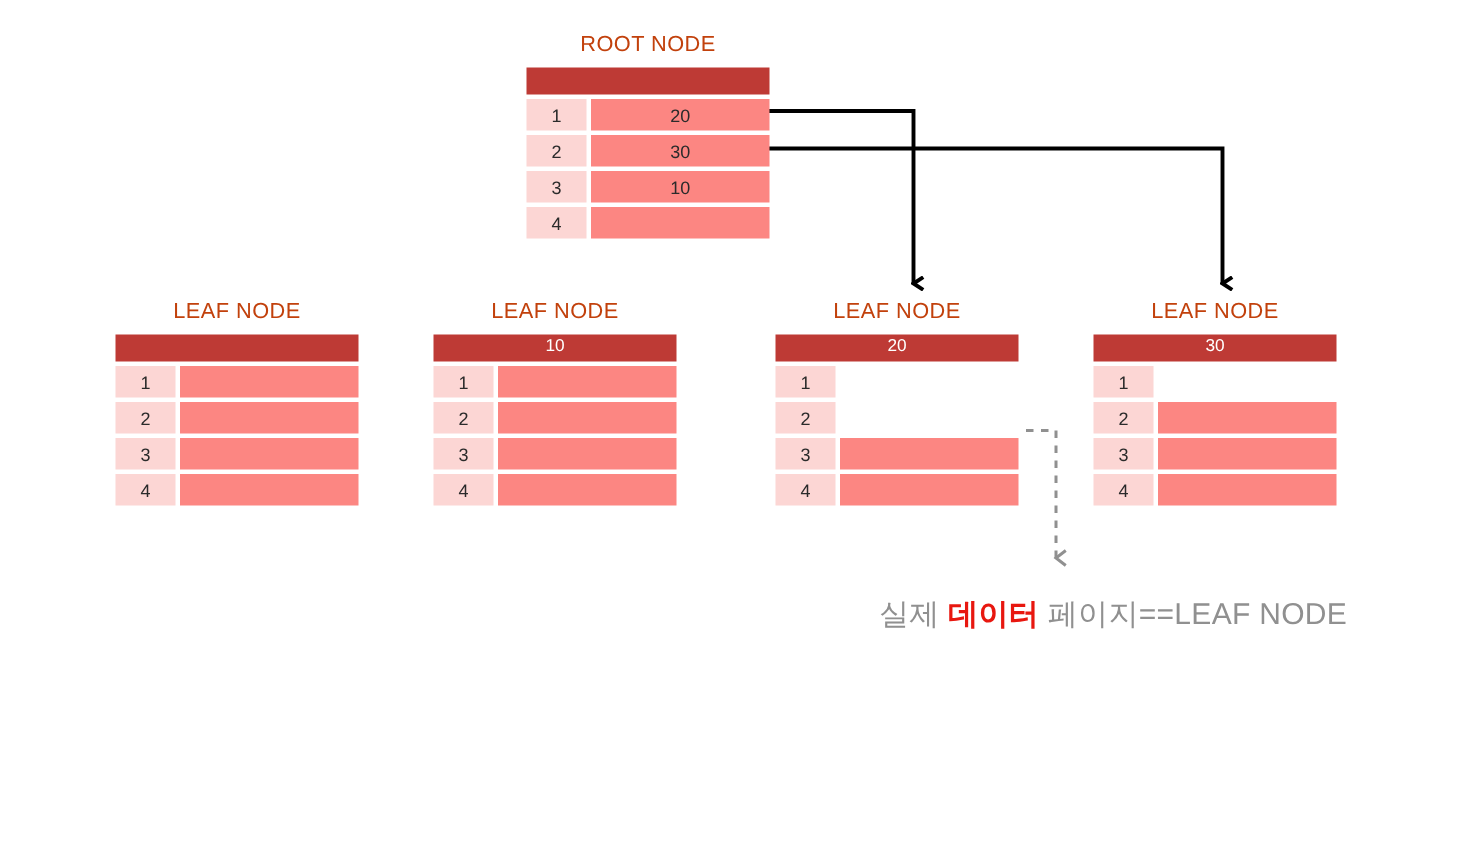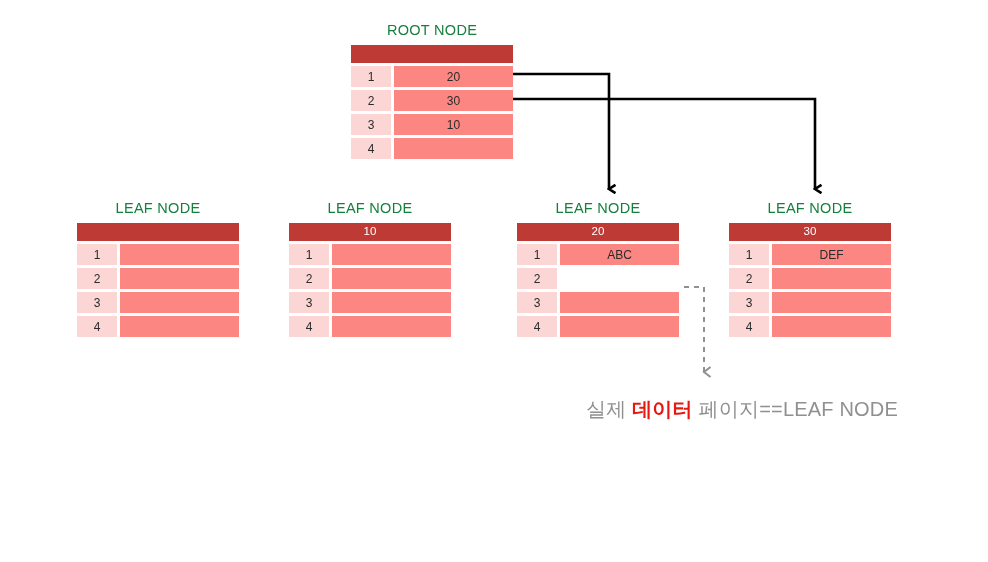--- a/index.html
+++ b/index.html
@@ -20,21 +20,21 @@
     width: 988px;
     height: 562px;
   }
   .node {
     position: absolute;
     width: 162px;
   }
   .node-title {
     text-align: center;
     font-size: 14.5px;
-    color: #15803d;
+    color: #c2410c;
     letter-spacing: 0.3px;
     margin-bottom: 7px;
     white-space: nowrap;
   }
   .node-header {
     height: 18px;
     background: #be3a35;
     color: #ffffff;
     font-size: 11.5px;
     display: flex;
@@ -178,41 +178,39 @@
       <div class="row-index">4</div>
       <div class="row-value"></div>
     </div>
   </div>
 
   <div class="node" style="left:517px; top:200px;">
     <div class="node-title">LEAF NODE</div>
     <div class="node-header">20</div>
     <div class="node-row">
       <div class="row-index">1</div>
-      <div class="row-value">ABC</div>
     </div>
     <div class="node-row">
       <div class="row-index">2</div>
     </div>
     <div class="node-row">
       <div class="row-index">3</div>
       <div class="row-value"></div>
     </div>
     <div class="node-row">
       <div class="row-index">4</div>
       <div class="row-value"></div>
     </div>
   </div>
 
   <div class="node" style="left:729px; top:200px;">
     <div class="node-title">LEAF NODE</div>
     <div class="node-header">30</div>
     <div class="node-row">
       <div class="row-index">1</div>
-      <div class="row-value">DEF</div>
     </div>
     <div class="node-row">
       <div class="row-index">2</div>
       <div class="row-value"></div>
     </div>
     <div class="node-row">
       <div class="row-index">3</div>
       <div class="row-value"></div>
     </div>
     <div class="node-row">

